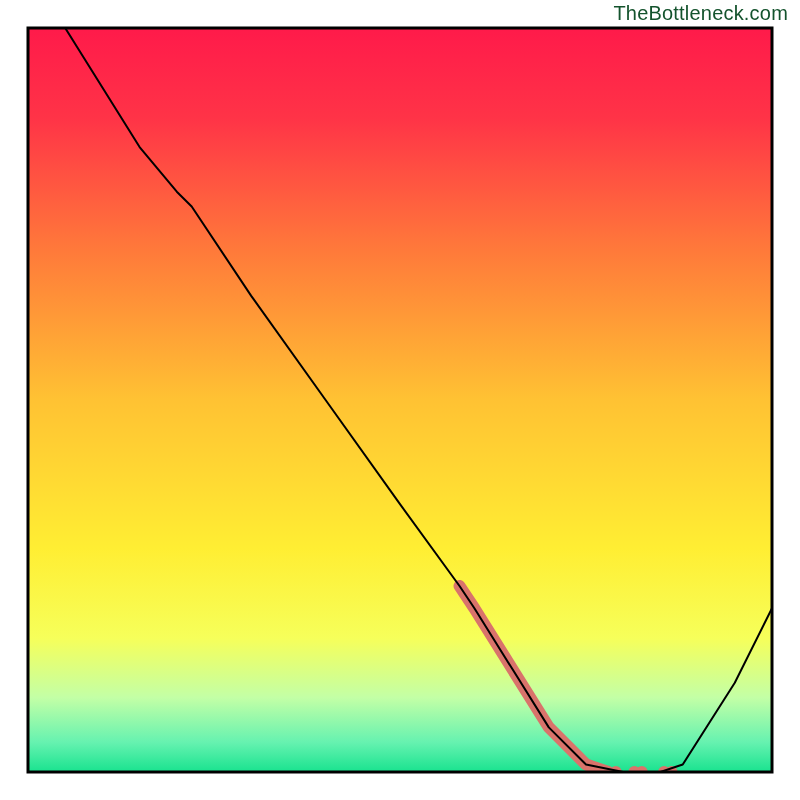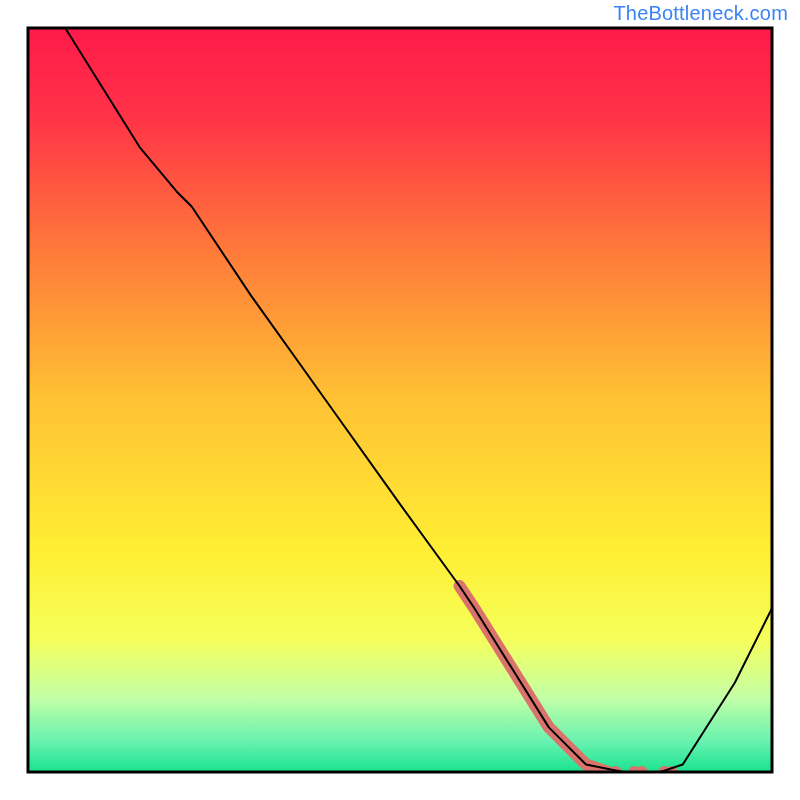--- a/index.html
+++ b/index.html
@@ -10,21 +10,21 @@
     background: #ffffff;
     font-family: Arial, Helvetica, sans-serif;
     position: relative;
   }
   .watermark {
     position: absolute;
     top: 2px;
     right: 12px;
     font-size: 20px;
     font-weight: 500;
-    color: #3b82f6;
+    color: #14532d;
     letter-spacing: 0.2px;
     z-index: 10;
   }
   svg { display: block; }
 </style>
 </head>
 <body>
 
 <div class="watermark">TheBottleneck.com</div>
 

